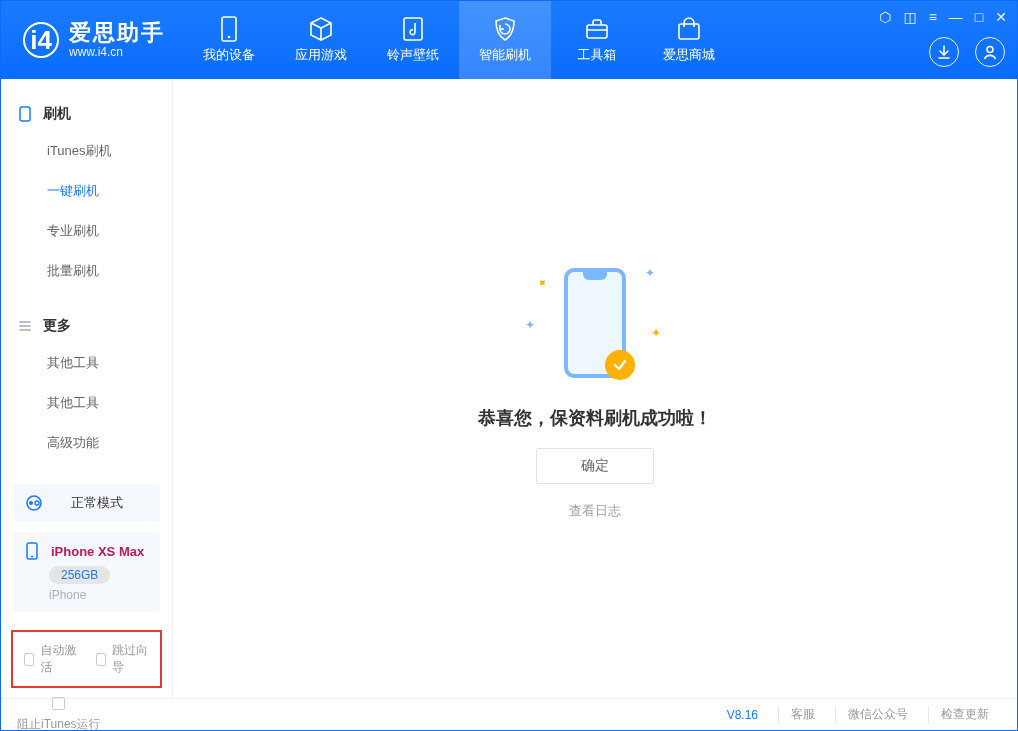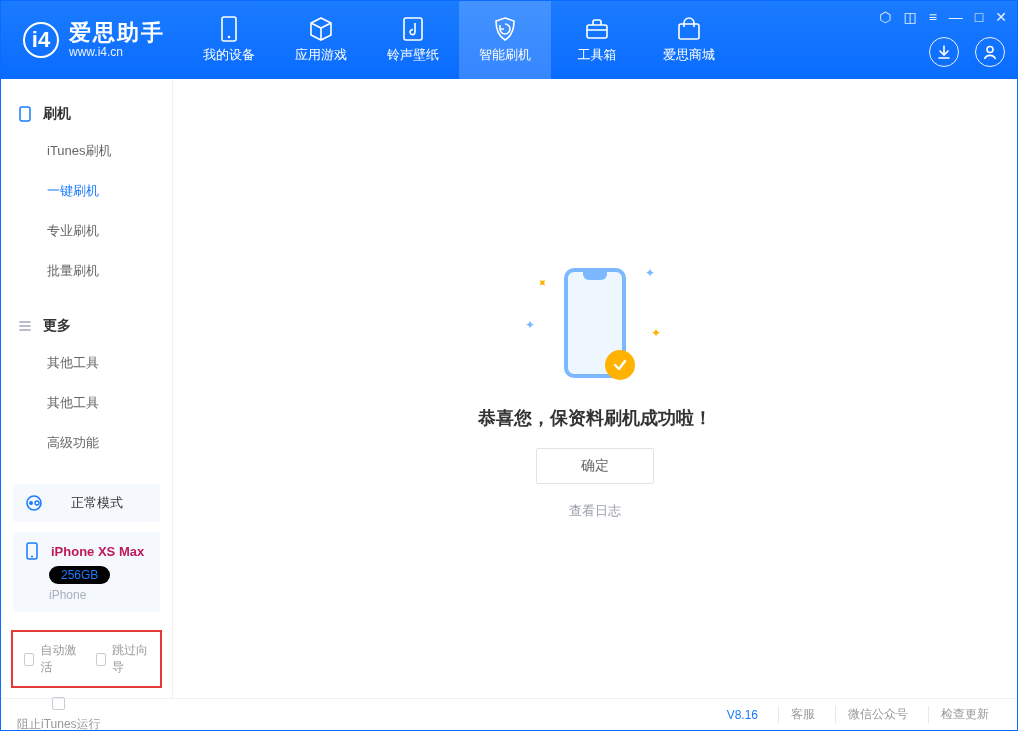--- a/index.html
+++ b/index.html
@@ -2,21 +2,21 @@
 <html><head>
 <meta charset="utf-8">
 <style>
   * { box-sizing: border-box; margin: 0; padding: 0; }
   html, body { width: 1018px; height: 731px; font-family: "Microsoft YaHei", Arial, sans-serif; overflow: hidden; }
   .window { width: 1018px; height: 731px; background: #fff; border: 1px solid #0a6cff; display: flex; flex-direction: column; }
 
   
   .header { height: 78px; background: linear-gradient(180deg, #1a7bff 0%, #0a6cff 100%); display: flex; align-items: stretch; color: #fff; position: relative; }
   .logo-block { display: flex; align-items: center; padding: 0 18px 0 22px; gap: 10px; }
-  .logo-circle { width: 36px; height: 36px; border: 2.5px solid #fff; border-radius: 50%; display: flex; align-items: center; justify-content: center; font-weight: bold; font-size: 22px; }
+  .logo-circle { width: 36px; height: 36px; border: 2.5px solid #fff; border-radius: 50%; display: flex; align-items: center; justify-content: center; font-weight: bold; font-size: 26px; }
   .logo-text { display: flex; flex-direction: column; line-height: 1.15; }
   .logo-title { font-size: 22px; font-weight: 600; letter-spacing: 2px; }
   .logo-sub { font-size: 12px; opacity: .9; }
   .tabs { display: flex; align-items: stretch; }
   .tab { width: 92px; display: flex; flex-direction: column; align-items: center; justify-content: center; font-size: 13px; cursor: pointer; gap: 4px; }
   .tab.active { background: rgba(255,255,255,.18); }
   .tab-icon { height: 26px; display: flex; align-items: center; justify-content: center; }
   .header-right { position: absolute; right: 12px; bottom: 12px; display: flex; gap: 16px; }
   .hr-circle { width: 30px; height: 30px; border: 1.8px solid rgba(255,255,255,.9); border-radius: 50%; display: flex; align-items: center; justify-content: center; cursor: pointer; }
   .window-controls { position: absolute; top: 8px; right: 10px; display: flex; gap: 12px; font-size: 14px; }
@@ -29,21 +29,21 @@
   .side-group-title { display: flex; align-items: center; gap: 10px; padding: 8px 16px; font-size: 14px; color: #333; font-weight: 600; }
   .side-group-title .ico { width: 16px; height: 16px; display: inline-flex; align-items: center; justify-content: center; }
   .side-item { padding: 11px 16px 11px 46px; font-size: 13px; color: #666; cursor: pointer; }
   .side-item.active { color: #1a7bff; }
   .side-gap { height: 18px; }
 
   .device-block { padding: 10px 12px; }
   .device-card { background: #f5f8fc; border-radius: 4px; padding: 10px 12px; display: flex; align-items: center; gap: 28px; font-size: 13px; color: #333; margin-bottom: 10px; }
   .device-card2 { background: #f5f8fc; border-radius: 4px; padding: 10px 12px; font-size: 13px; }
   .dev-name { color: #be185d; font-weight: 600; display: flex; align-items: center; gap: 12px; }
-  .cap-badge { display: inline-block; margin: 6px 0 4px 24px; padding: 2px 12px; background: #000000; color: #1a7bff; border-radius: 10px; font-size: 12px; }
+  .cap-badge { display: inline-block; margin: 6px 0 4px 24px; padding: 2px 12px; background: #e5e5e5; color: #1a7bff; border-radius: 10px; font-size: 12px; }
   .dev-type { margin-left: 24px; color: #aab0bb; font-size: 12px; }
 
   .redbox { margin: 8px 10px 10px 10px; border: 2px solid #e53935; padding: 10px 11px; display: flex; gap: 18px; align-items: center; }
   .chk { display: flex; align-items: center; gap: 6px; font-size: 12px; color: #999; cursor: pointer; }
   .chk .box { width: 13px; height: 13px; border: 1px solid #c8ccd4; border-radius: 2px; }
 
   
   .main { flex: 1; display: flex; flex-direction: column; align-items: center; justify-content: center; gap: 18px; }
   .phone-illus { position: relative; width: 180px; height: 130px; display: flex; align-items: center; justify-content: center; }
   .phone { width: 62px; height: 110px; border-radius: 10px; background: #eef7ff; border: 4px solid #7bb8ff; position: relative; }

